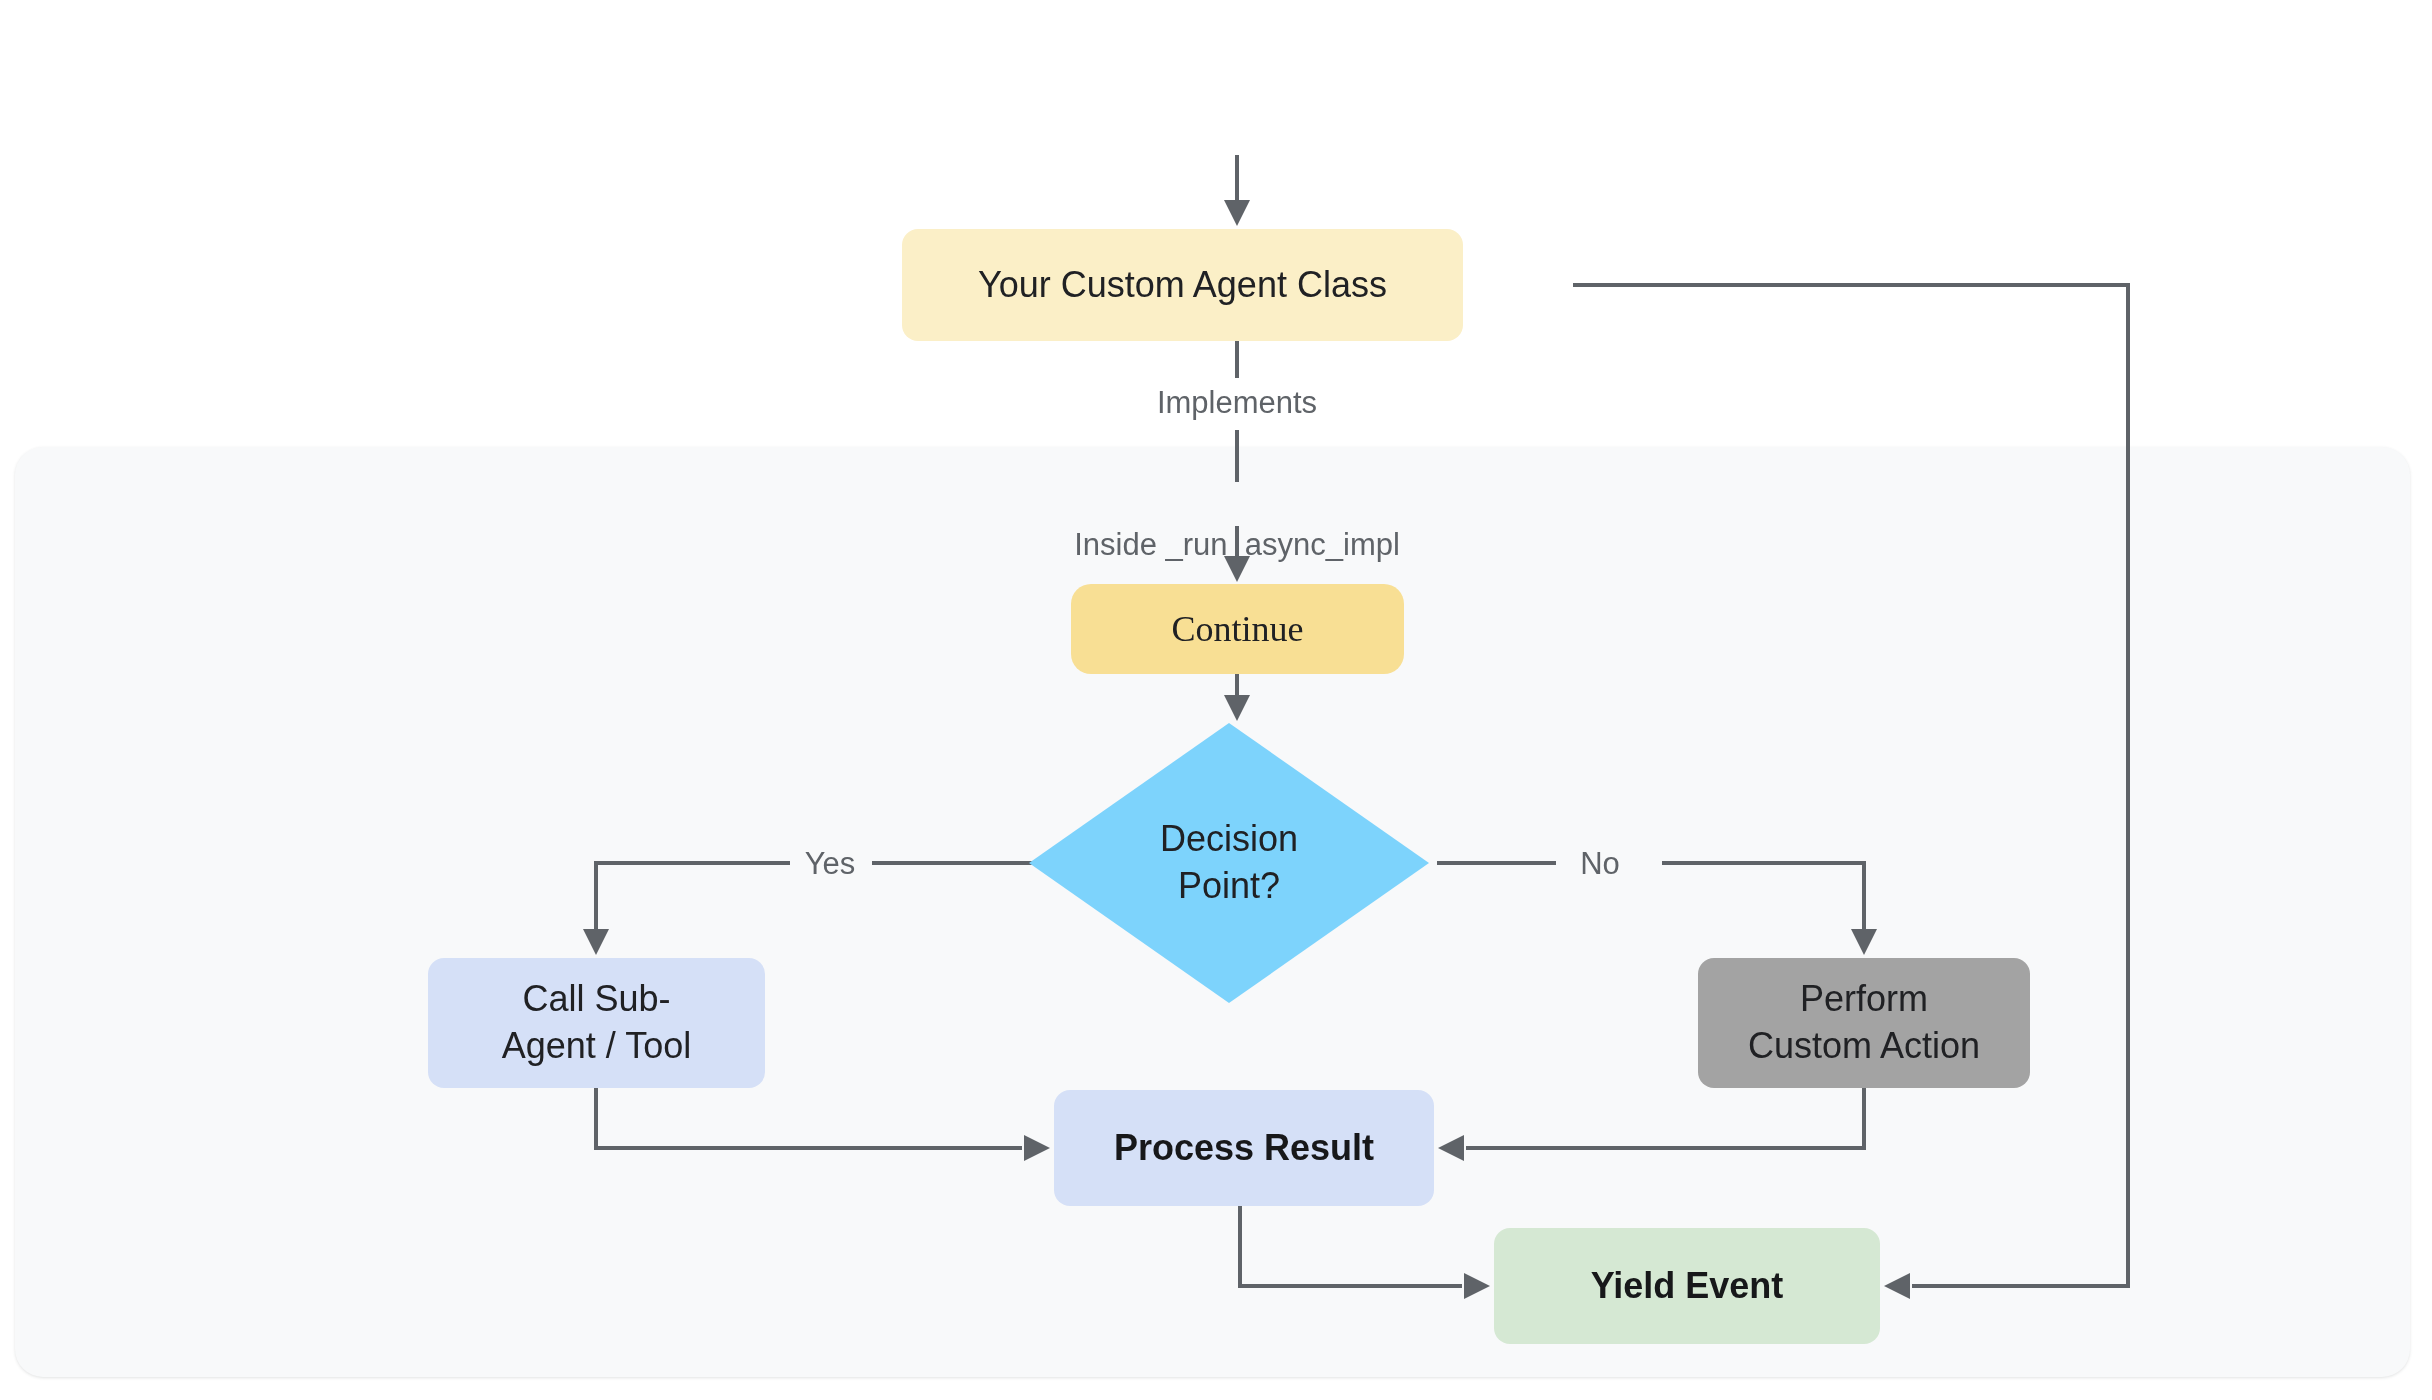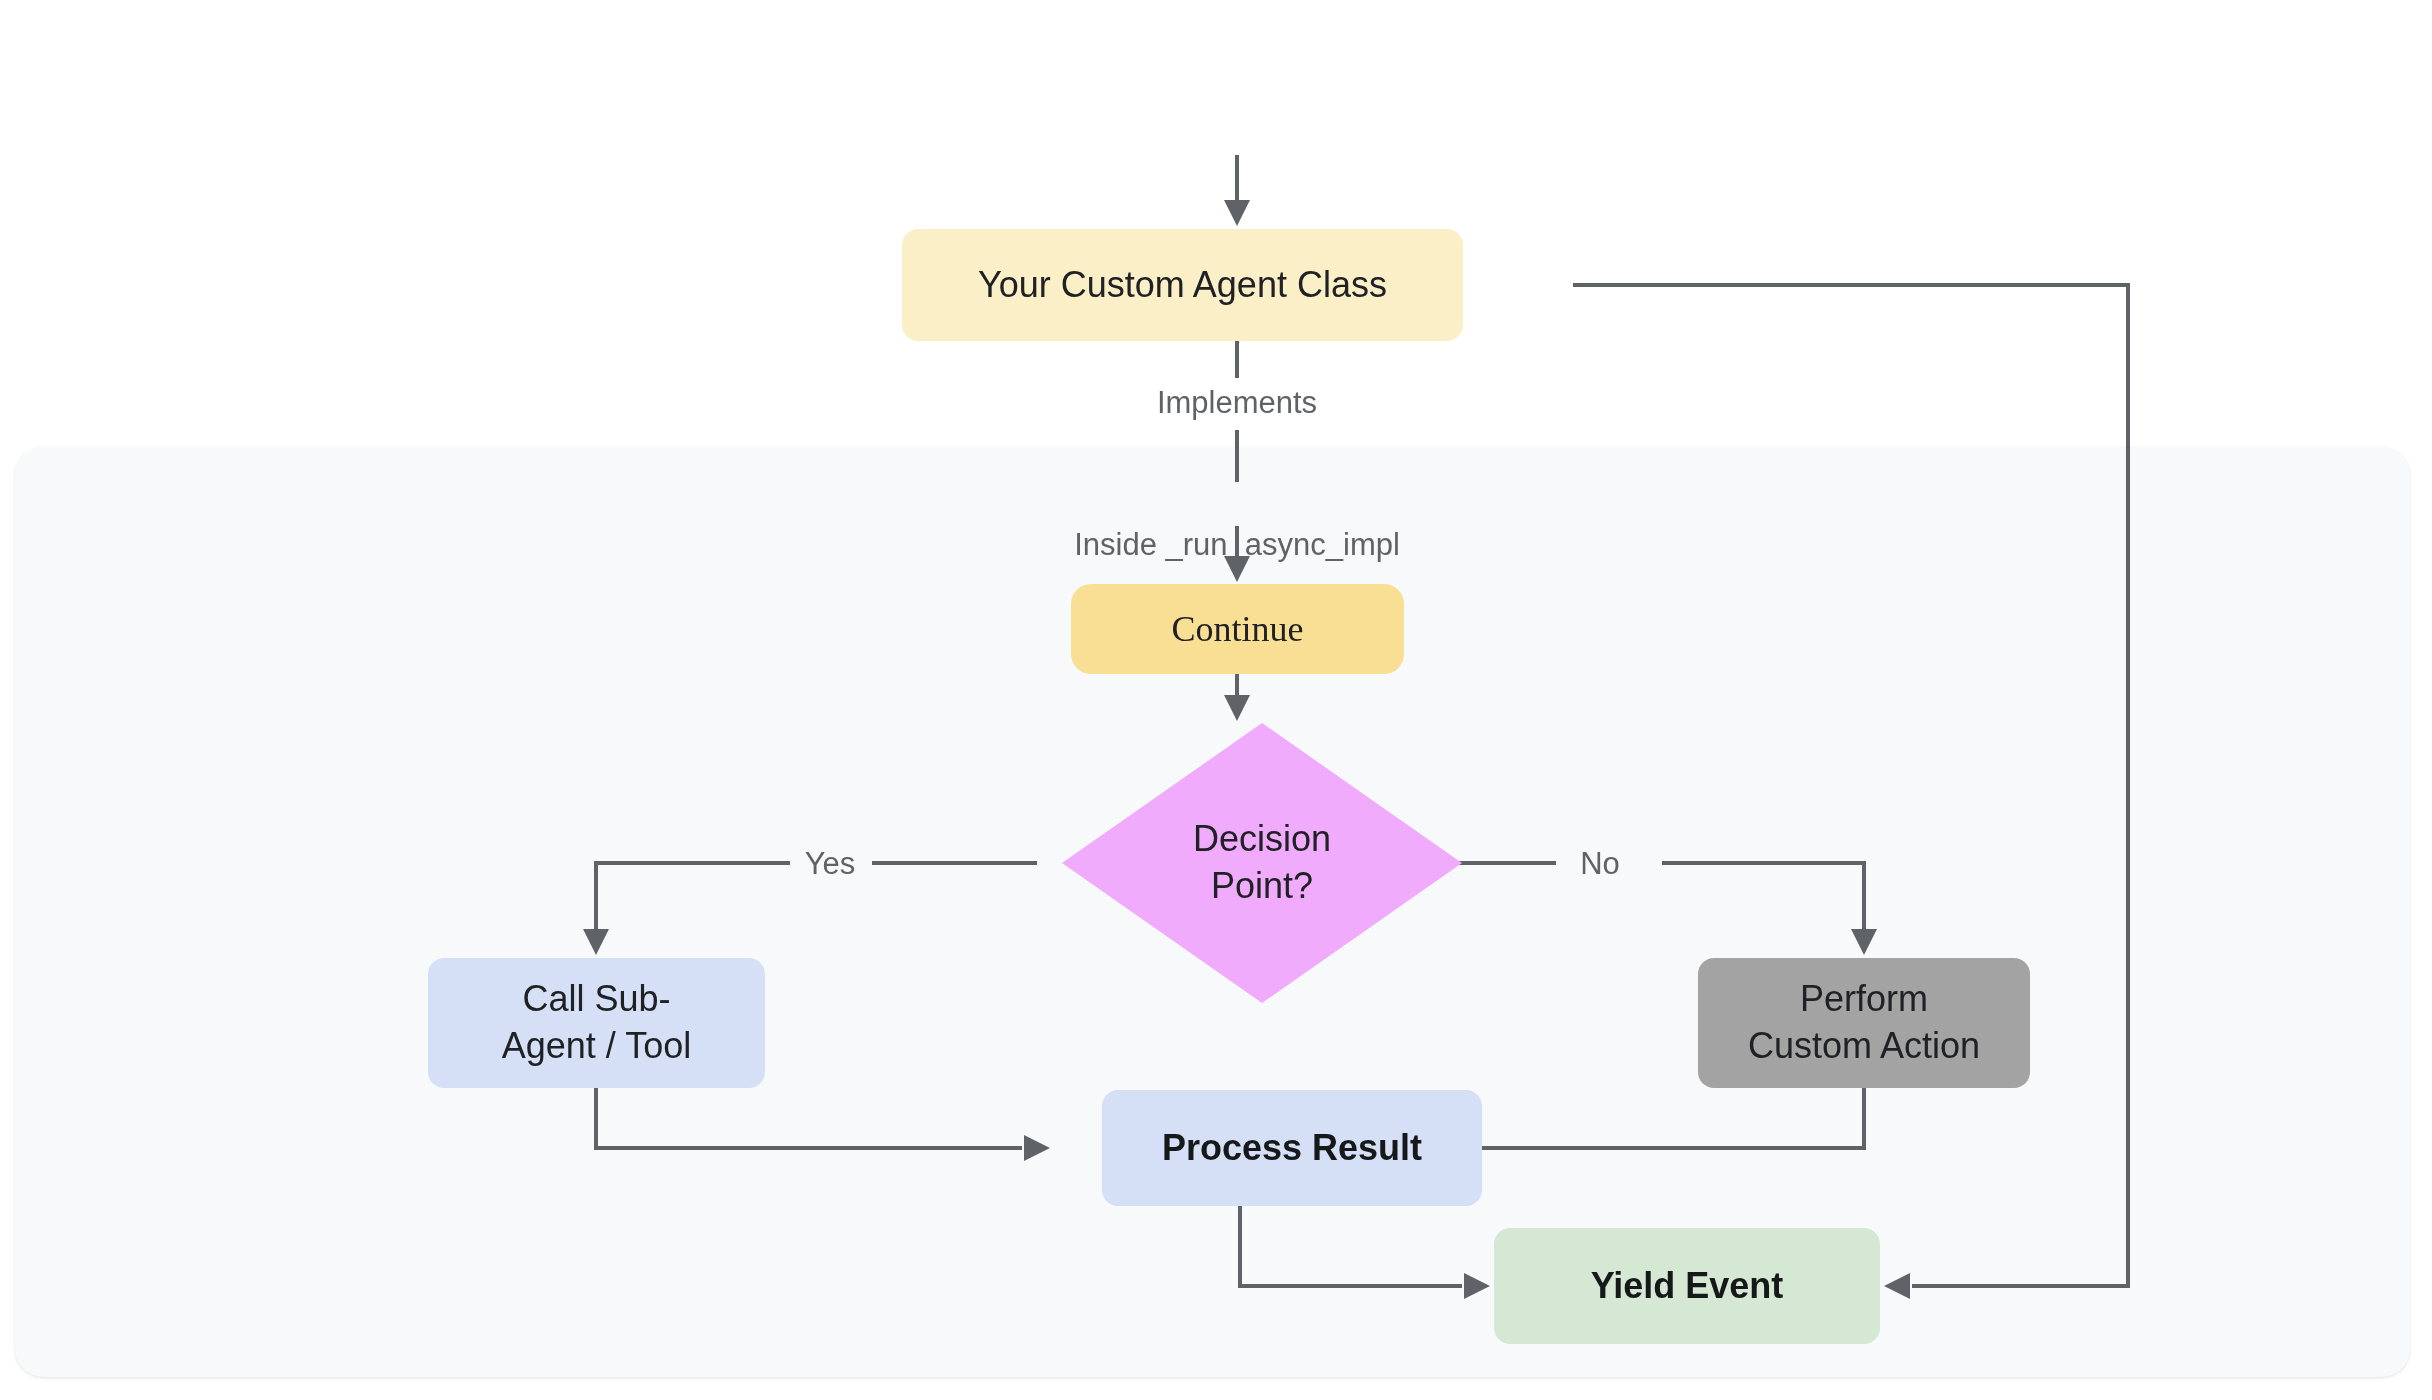--- a/index.html
+++ b/index.html
@@ -19,27 +19,27 @@
   .arrowhead{fill:#5f6368;stroke:none;}
   .node{
     position:absolute;display:flex;flex-direction:column;
     align-items:center;justify-content:center;text-align:center;
     font-size:36px;line-height:1.3;border-radius:16px;color:#202124;
   }
   .node-foundation{left:902px;top:43px;width:671px;height:112px;background:#f1f3f4;color:#4d5156;}
   .node-custom{left:902px;top:229px;width:561px;height:112px;background:#fbefc7;}
   .node-continue{left:1071px;top:584px;width:333px;height:90px;background:#f8df94;border-radius:20px;font-family:Liberation Serif, serif;}
   .node-diamond{
-    left:1062px;top:723px;width:400px;height:280px;background:#f0abfc;border-radius:0;
+    left:1029px;top:723px;width:400px;height:280px;background:#7dd3fc;border-radius:0;
     -webkit-clip-path:polygon(50% 0,100% 50%,50% 100%,0 50%);
     clip-path:polygon(50% 0,100% 50%,50% 100%,0 50%);
   }
   .node-call{left:428px;top:958px;width:337px;height:130px;background:#d5e0f7;}
   .node-perform{left:1698px;top:958px;width:332px;height:130px;background:#a3a3a3;}
-  .node-process{left:1102px;top:1090px;width:380px;height:116px;background:#d5e0f7;font-weight:600;color:#17181a;}
+  .node-process{left:1054px;top:1090px;width:380px;height:116px;background:#d5e0f7;font-weight:600;color:#17181a;}
   .node-yield{left:1494px;top:1228px;width:386px;height:116px;background:#d5e8d3;font-weight:600;color:#17181a;}
   .edge-label{
     position:absolute;transform:translate(-50%,-50%);
     font-size:31px;color:#5f6368;white-space:nowrap;line-height:1;
   }
   .lbl-implements{left:1237px;top:402px;}
   .lbl-inside{left:1237px;top:503px;margin-top:41px;}
   .lbl-yes{left:830px;top:863px;}
   .lbl-no{left:1600px;top:863px;}
 </style>

